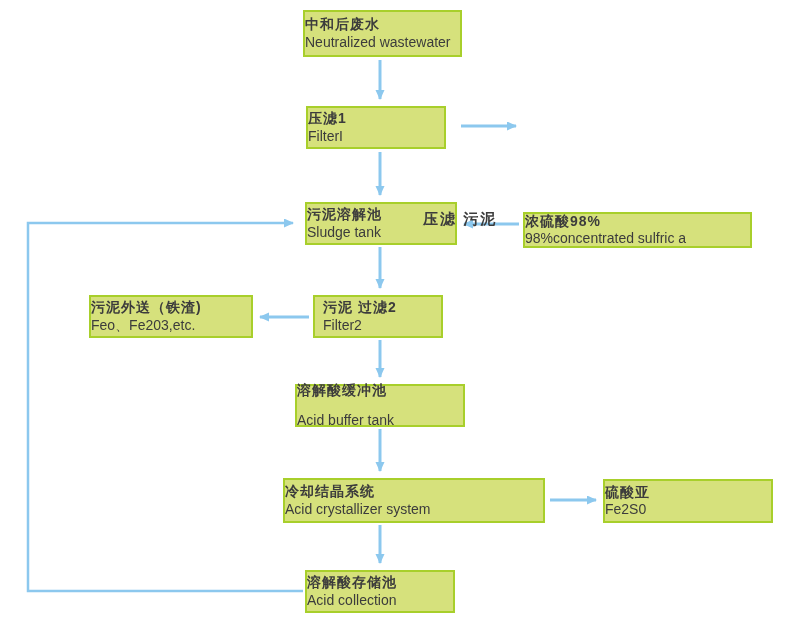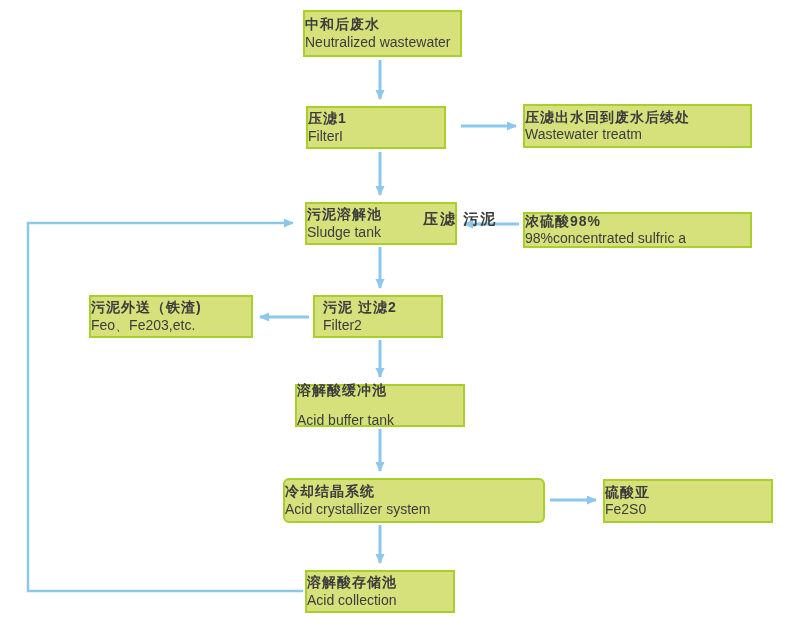--- a/index.html
+++ b/index.html
@@ -64,24 +64,20 @@
   <div class="node" style="left:303px;top:10px;width:159px;height:47px;">
     <span class="zh">中和后废水</span>
     <span class="en">Neutralized wastewater</span>
   </div>
 
   <div class="node" style="left:306px;top:106px;width:140px;height:43px;">
     <span class="zh">压滤1</span>
     <span class="en">FilterI</span>
   </div>
 
-  <div class="node" style="left:523px;top:104px;width:229px;height:44px;">
-    <span class="zh">压滤出水回到废水后续处</span>
-    <span class="en">Wastewater treatm</span>
-  </div>
 
   <div class="node" style="left:305px;top:202px;width:152px;height:43px;">
     <span class="zh">污泥溶解池</span>
     <span class="en">Sludge tank</span>
   </div>
 
   <div class="node" style="left:523px;top:212px;width:229px;height:36px;">
     <span class="zh">浓硫酸98%</span>
     <span class="en">98%concentrated sulfric a</span>
   </div>
@@ -94,21 +90,21 @@
   <div class="node" style="left:313px;top:295px;width:130px;height:43px;padding-left:8px;">
     <span class="zh">污泥 过滤2</span>
     <span class="en">Filter2</span>
   </div>
 
   <div class="node" style="left:295px;top:384px;width:170px;height:43px;gap:13px;">
     <span class="zh">溶解酸缓冲池</span>
     <span class="en">Acid buffer tank</span>
   </div>
 
-  <div class="node" style="left:283px;top:478px;width:262px;height:45px;border-radius:6px;">
+  <div class="node" style="left:283px;top:478px;width:262px;height:45px;">
     <span class="zh">冷却结晶系统</span>
     <span class="en">Acid crystallizer system</span>
   </div>
 
   <div class="node" style="left:603px;top:479px;width:170px;height:44px;">
     <span class="zh">硫酸亚</span>
     <span class="en">Fe2S0</span>
   </div>
 
   <div class="node" style="left:305px;top:570px;width:150px;height:43px;">

